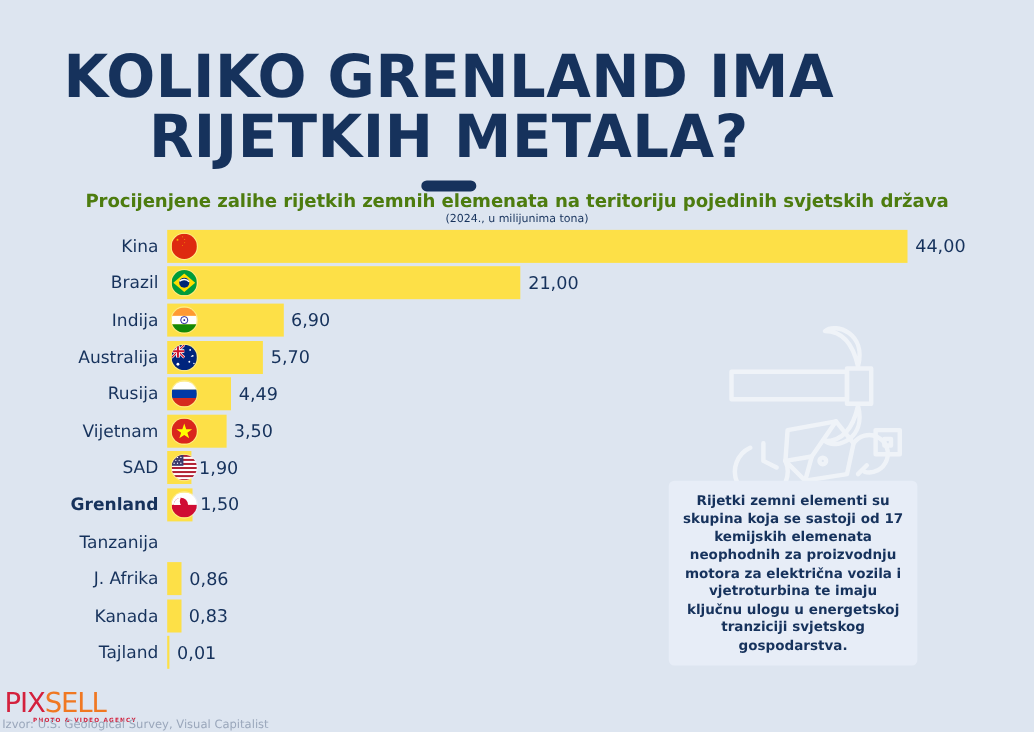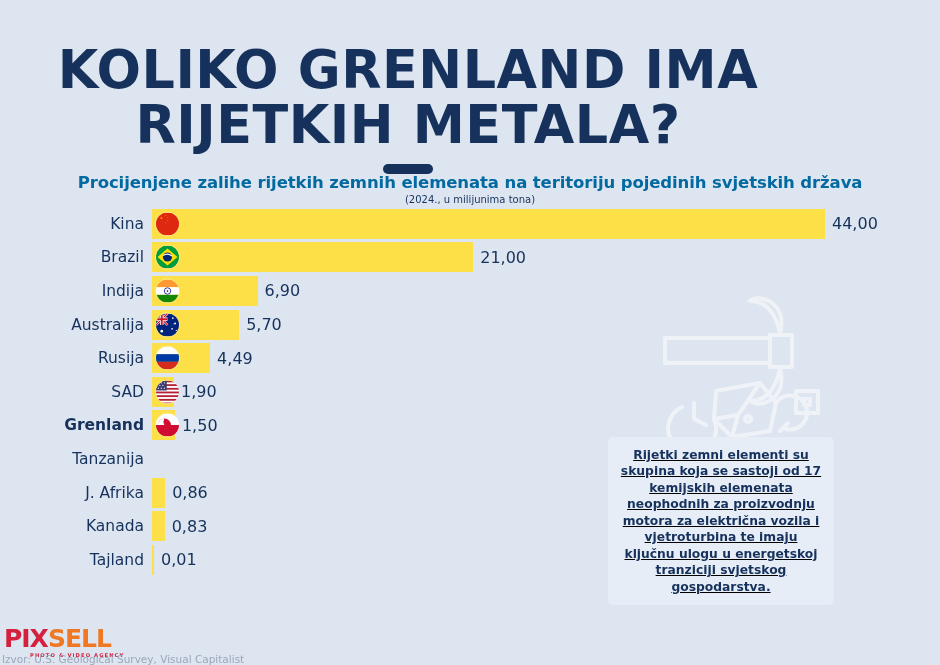--- a/index.html
+++ b/index.html
@@ -51,21 +51,21 @@
 
   
   .subtitle {
     position: absolute;
     left: 0; top: 173px;
     width: 940px;
     text-align: center;
     font-family: "DejaVu Sans", sans-serif;
     font-weight: 700;
     font-size: 16.5px;
-    color: #0369a1;
+    color: #4d7c0f;
     letter-spacing: -0.1px;
   }
   .subtitle-note {
     position: absolute;
     left: 0; top: 194px;
     width: 940px;
     text-align: center;
     font-family: "DejaVu Sans", sans-serif;
     font-size: 10px;
     color: #16325c;
@@ -132,40 +132,39 @@
   .info-box {
     position: absolute;
     left: 608px; top: 437px;
     width: 226px; height: 168px;
     background: #e7edf7;
     border-radius: 5px;
     display: flex;
     align-items: center;
     justify-content: center;
     padding: 6px 10px;
-    text-decoration: underline;
   }
   .info-text {
     font-family: "DejaVu Sans", sans-serif;
     font-weight: 700;
     font-size: 12.3px;
     line-height: 16.5px;
     color: #16325c;
     text-align: center;
   }
 
   
   .logo {
     position: absolute;
     left: 4px; top: 626px;
     line-height: 1;
   }
   .logo-word {
     font-family: "DejaVu Sans", sans-serif;
-    font-weight: 700;
+    font-weight: 400;
     font-size: 25px;
     letter-spacing: -1px;
   }
   .logo-pix { color: #d4213d; }
   .logo-sell { color: #f07822; }
   .logo-tag {
     font-family: "DejaVu Sans", sans-serif;
     font-size: 5.2px;
     font-weight: 700;
     letter-spacing: 1.1px;
@@ -300,20 +299,34 @@
         <div class="bar-wrap">
           <div class="bar" style="width: 58.1227px;">
             <span class="flag">
               <svg viewBox="0 0 30 30">
                 <rect width="30" height="10" fill="#ffffff"></rect>
                 <rect y="10" width="30" height="10" fill="#0039a6"></rect>
                 <rect y="20" width="30" height="10" fill="#d52b1e"></rect>
               </svg>
             </span>
             <span class="bar-value">4,49</span>
+          </div>
+        </div>
+      </div>
+      <div class="row">
+        <div class="row-label">Vijetnam</div>
+        <div class="bar-wrap">
+          <div class="bar" style="width: 53.5341px;">
+            <span class="flag">
+              <svg viewBox="0 0 30 30">
+                <rect width="30" height="30" fill="#da251d"></rect>
+                <polygon points="15,6 17.3,12.6 24.4,12.6 18.7,16.8 20.9,23.5 15,19.4 9.1,23.5 11.3,16.8 5.6,12.6 12.7,12.6" fill="#ffff00"></polygon>
+              </svg>
+            </span>
+            <span class="bar-value">3,50</span>
           </div>
         </div>
       </div>
       <div class="row">
         <div class="row-label">SAD</div>
         <div class="bar-wrap">
           <div class="bar" style="width: 22px;">
             <span class="flag">
               <svg viewBox="0 0 30 30">
                 <rect width="30" height="30" fill="#ffffff"></rect>

